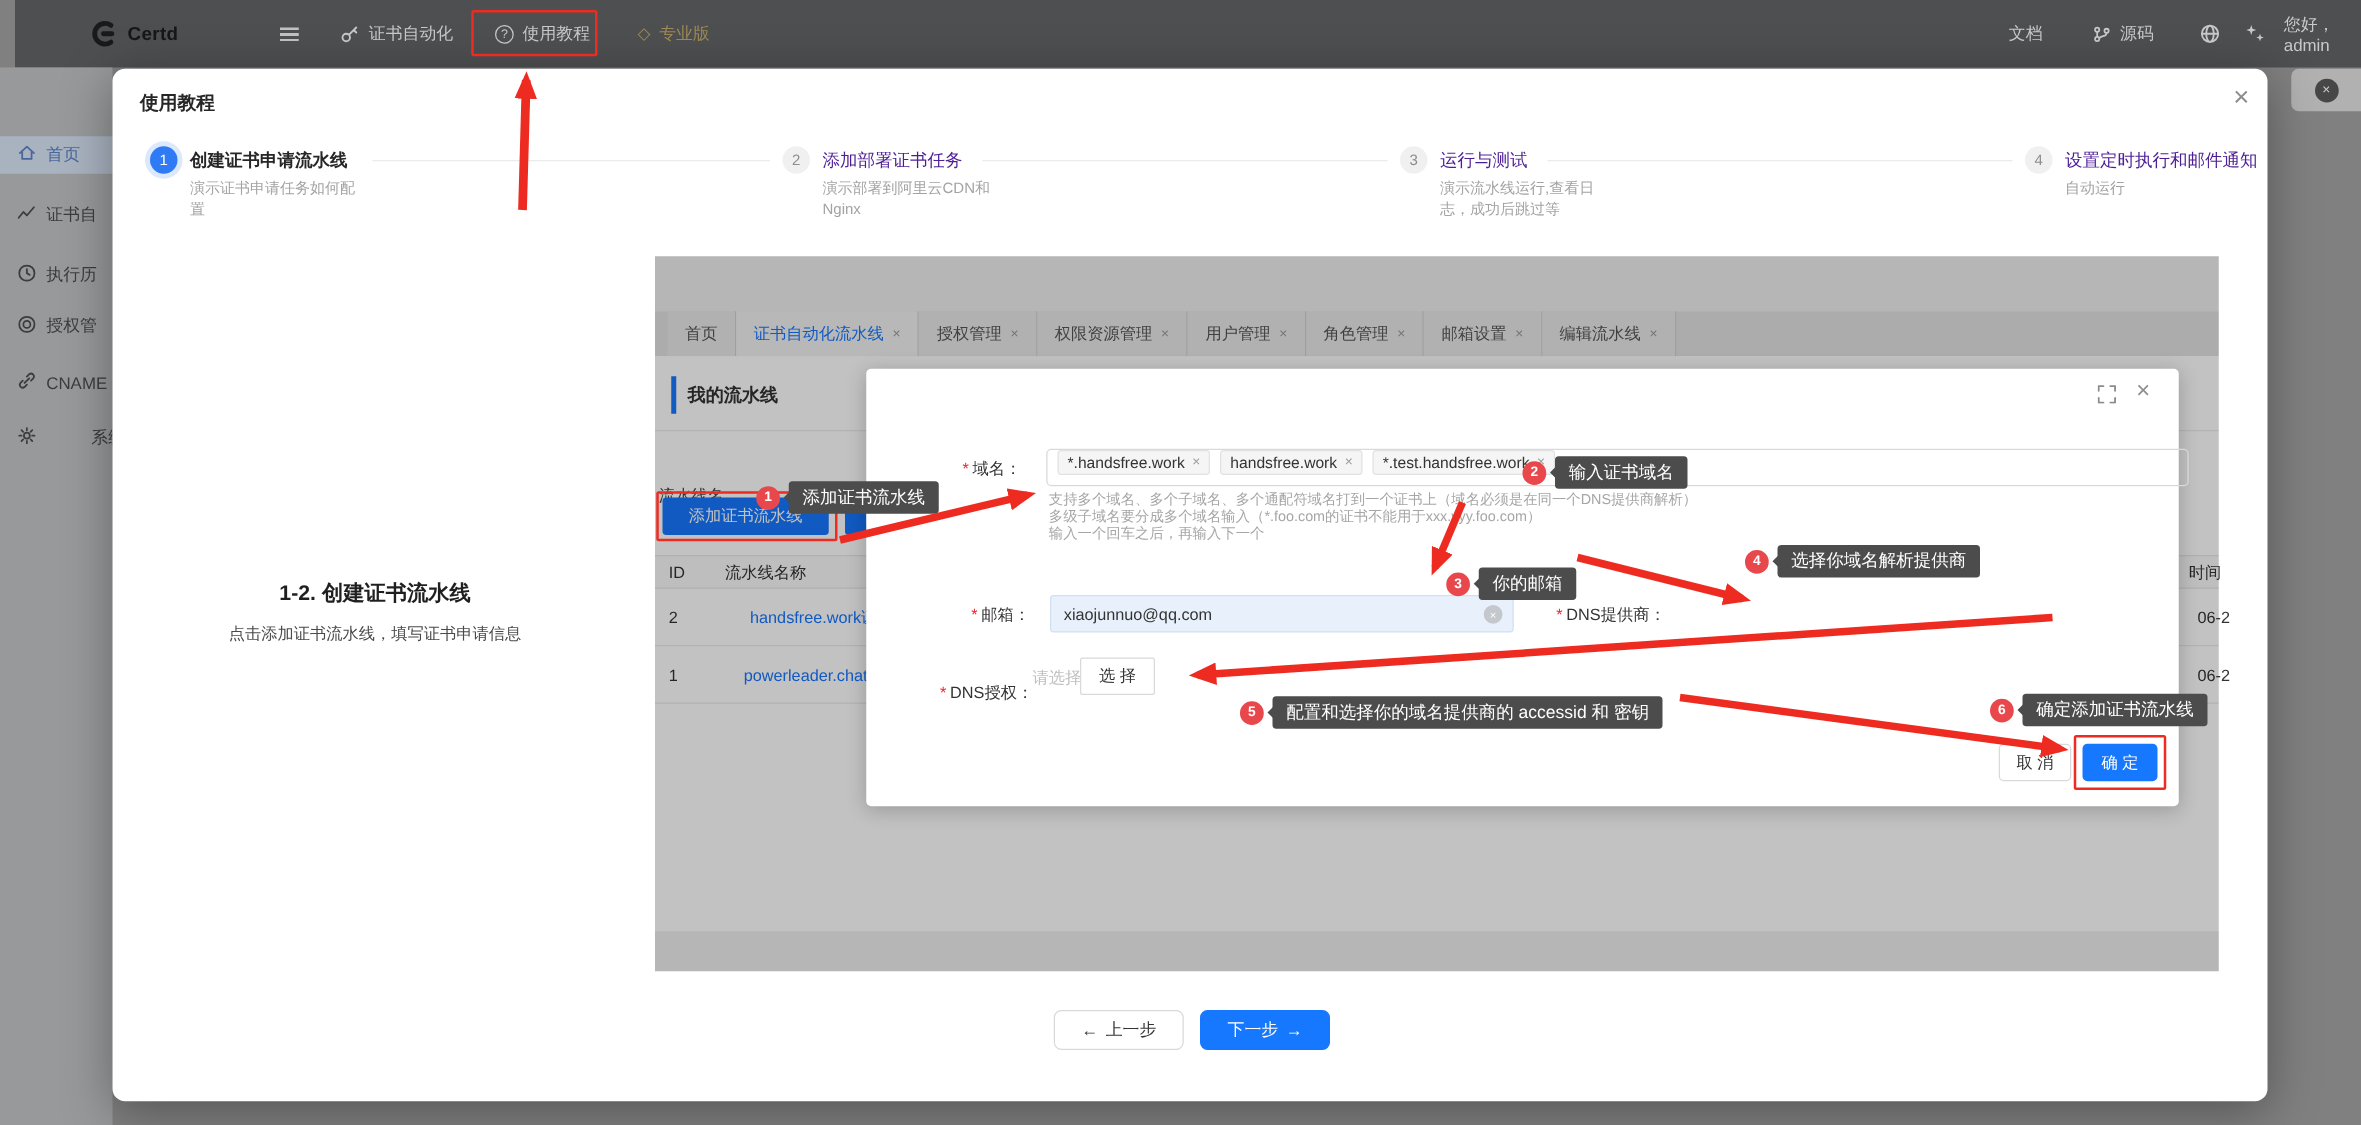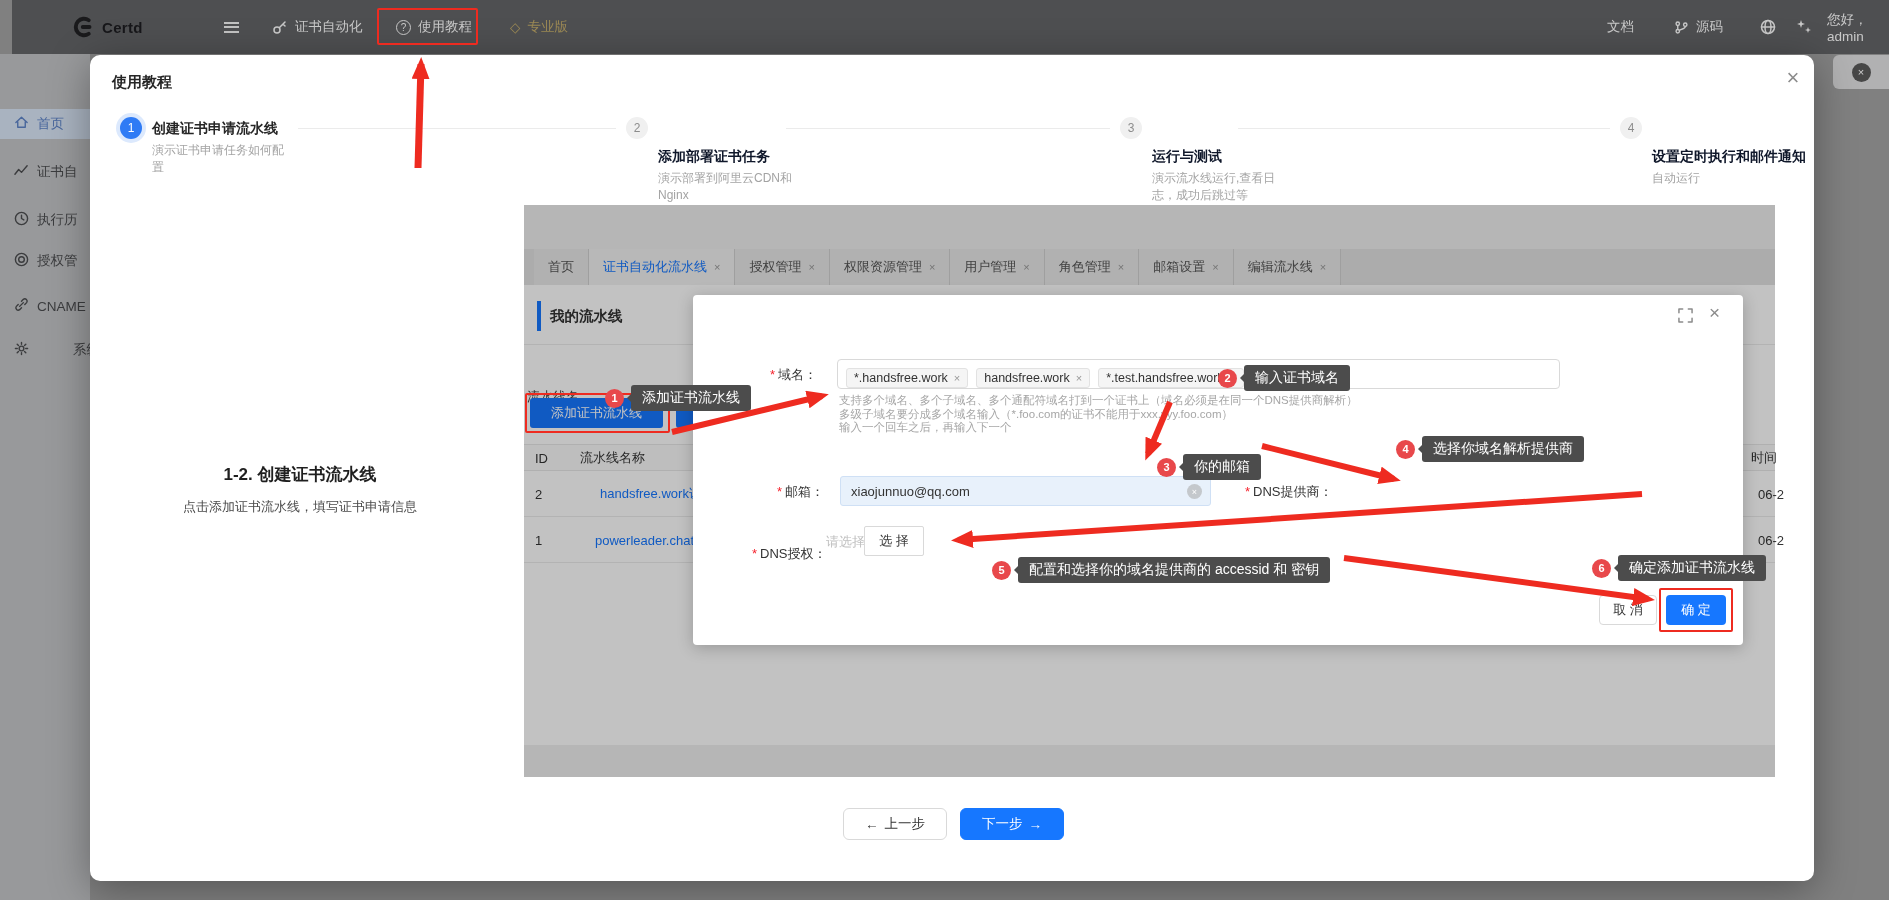--- a/index.html
+++ b/index.html
@@ -28,21 +28,21 @@
   
   .tutorial { position:absolute; left:90px; top:55px; width:1724px; height:826px; background:#fff; border-radius:10px; box-shadow:0 8px 40px rgba(0,0,0,.35); z-index:10; }
   .tut-title { position:absolute; left:22px; top:18px; font-size:15px; font-weight:bold; color:#262626; }
   .tut-close { position:absolute; left:1688px; top:8px; width:30px; height:30px; font-size:22px; color:#8c8c8c; display:flex; align-items:center; justify-content:center; cursor:pointer; }
 
   .step { position:absolute; top:62px; display:flex; gap:10px; }
   .step-circle { width:22px; height:22px; border-radius:50%; flex:0 0 22px; font-size:12px; display:flex; align-items:center; justify-content:center; }
   .step.current .step-circle { background:#2f7bf5; color:#fff; box-shadow:0 0 0 4px #dce9fd; }
   .step.wait .step-circle { background:#f0f0f0; color:#8c8c8c; }
   .step-title { font-size:14px; line-height:22px; color:#262626; font-weight:600; }
-  .step.wait .step-title { color:#0f172a; font-weight:bold;margin-top:28px; }
+  .step.wait .step-title { color:#4c1d95; font-weight:normal; }
   .step-desc { font-size:12px; line-height:17px; color:#a3a3a3; margin-top:3px; }
   .step-conn { position:absolute; top:73px; height:1px; background:#ebebeb; }
 
   .left-note { position:absolute; left:15px; top:408px; width:390px; text-align:center; }
   .left-note h2 { font-size:17px; color:#1f1f1f; }
   .left-note p { margin-top:12px; font-size:13px; color:#4a4a4a; }
 
   .tut-nav { position:absolute; top:753px; height:32px; border-radius:6px; font-size:13.5px; display:flex; align-items:center; justify-content:center; gap:6px; cursor:pointer; }
   .btn-prev { left:753px; width:104px; background:#fff; border:1px solid #d9d9d9; color:#333; }
   .btn-next { left:870px; width:104px; background:#1677ff; border:1px solid #1677ff; color:#fff; }
@@ -64,21 +64,21 @@
   .trow { position:absolute; left:0; width:1251px; height:46px; border-bottom:1px solid #ececec; font-size:13px; color:#333; }
   .tlink { color:#1677ff; cursor:pointer; }
   .cell { position:absolute; top:50%; transform:translateY(-50%); white-space:nowrap; }
   .shot-footer { position:absolute; left:0; top:540px; width:1251px; height:32px; background:#f0f0f0; }
 
   
   .dlg { position:absolute; left:169px; top:90px; width:1050px; height:350px; background:#fff; border-radius:4px; box-shadow:0 3px 16px rgba(0,0,0,.22); z-index:3; }
   .dlg-ico { position:absolute; top:13px; color:#8c8c8c; cursor:pointer; }
   .req { color:#f5222d; font-style:normal; margin-right:3px; }
   .flabel { position:absolute; font-size:13px; color:#333; white-space:nowrap; }
-  .tagbox { position:absolute; left:144px; top:64px; width:723px; height:30px; border:1px solid #d9d9d9; border-radius:4px; display:flex; align-items:flex-end; gap:8px; padding:0 8px; }
+  .tagbox { position:absolute; left:144px; top:64px; width:914px; height:30px; border:1px solid #d9d9d9; border-radius:4px; display:flex; align-items:flex-start; gap:8px; padding:0 8px; }
   .tag { background:#f5f5f5; border:1px solid #e2e2e2; border-radius:3px; font-size:12.5px; color:#333; padding:2px 7px; display:flex; gap:6px; align-items:center; white-space:nowrap; }
   .tag-x { color:#999; font-size:11px; cursor:pointer; }
   .tips { position:absolute; left:146px; top:99px; font-size:11.5px; line-height:13.5px; color:#a6a6a6; }
   .email-input { position:absolute; left:147px; top:181px; width:371px; height:30px; background:#e8f1fb; border:1px solid #cfe0f5; border-radius:3px; font-size:13px; color:#333; padding:0 26px 0 10px; font-family:inherit; }
   .clear-ico { position:absolute; left:494px; top:189px; width:15px; height:15px; border-radius:50%; background:#c4c8cc; color:#fff; font-size:9px; display:flex; align-items:center; justify-content:center; cursor:pointer; }
   .select { position:absolute; left:674px; top:181px; width:356px; height:30px; border:1px solid #d9d9d9; border-radius:3px; font-size:13px; color:#333; display:flex; align-items:center; padding:0 10px; cursor:pointer; }
   .chev { position:absolute; right:12px; top:10px; width:8px; height:8px; border-right:1.5px solid #bfbfbf; border-bottom:1.5px solid #bfbfbf; transform:rotate(45deg); }
   .placeholder { color:#bfbfbf;font-family:Liberation Serif, serif; }
   .sel-btn { position:absolute; left:171px; top:231px; width:60px; height:30px; border:1px solid #d9d9d9; background:#fff; border-radius:2px; font-size:13px; color:#333; display:flex; align-items:center; justify-content:center; cursor:pointer; }
   .dlg-btn { position:absolute; top:300px; height:30px; border-radius:4px; font-size:13px; display:flex; align-items:center; justify-content:center; cursor:pointer; }

